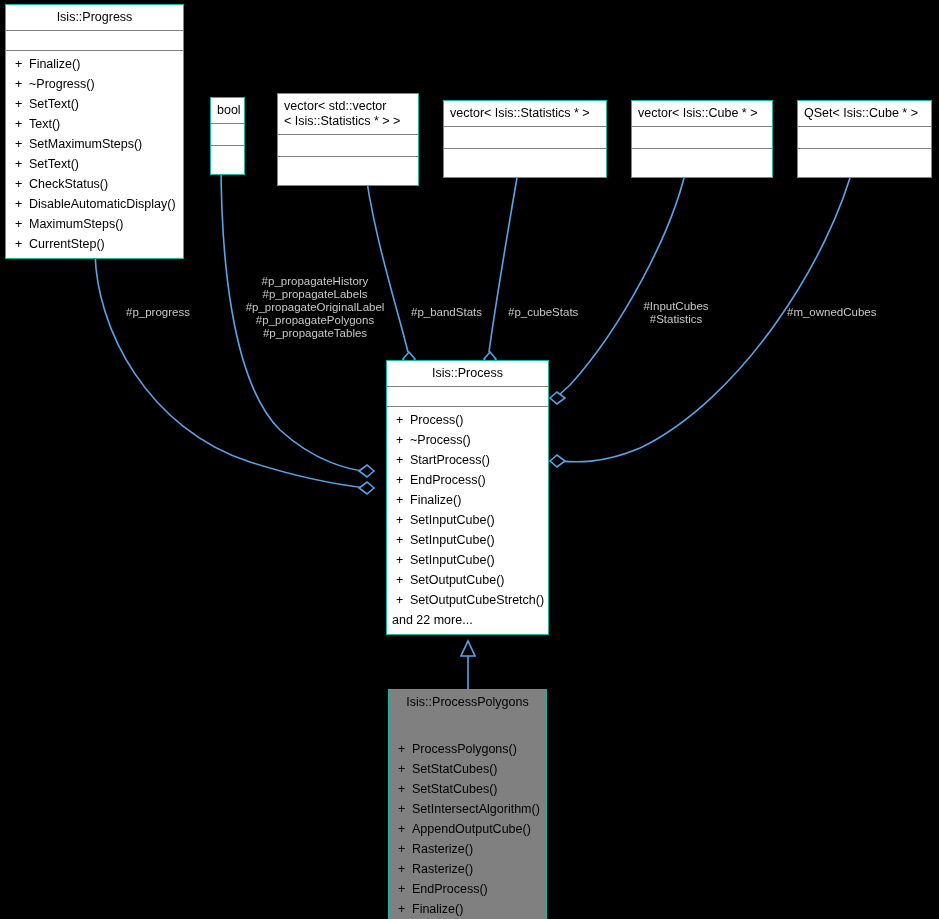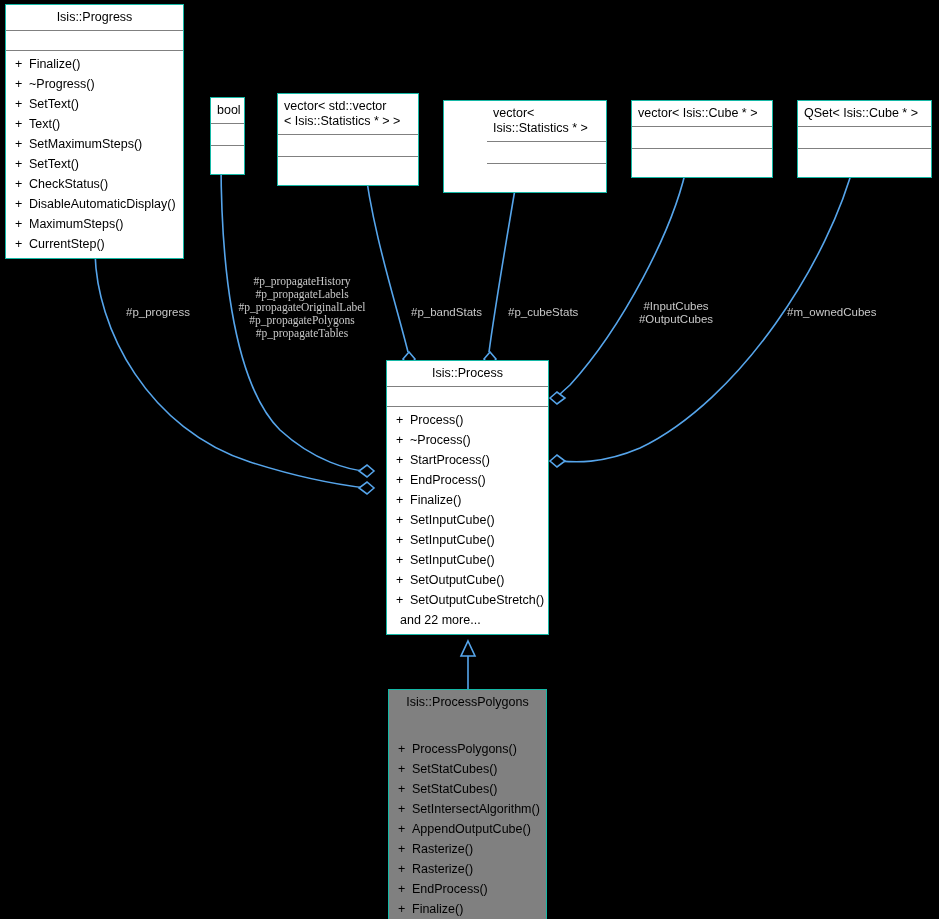--- a/index.html
+++ b/index.html
@@ -64,21 +64,21 @@
     white-space: nowrap;
     padding-left: 9px;
     color: #000000;
   }
   .op-vis {
     display: inline-block;
     width: 14px;
     color: #000000;
   }
   .op-plain {
-    padding-left: 13px;
+    padding-left: 5px;
   }
   .uml-empty-compartment {
     box-sizing: border-box;
     height: 28px;
   }
   .uml-empty-compartment.top-sep {
     border-bottom: 1px solid #808080;
     height: 22px;
   }
   
@@ -147,21 +147,21 @@
 
   <div class="uml-box" style="left:277px; top:93px; width:142px;">
     <div class="uml-title left">
       <span>vector&lt; std::vector</span><br>
       <span>&lt; Isis::Statistics * &gt; &gt;</span>
     </div>
     <div class="uml-empty-compartment top-sep"></div>
     <div class="uml-empty-compartment"></div>
   </div>
 
-  <div class="uml-box" style="left:443px; top:100px; width:164px;padding-left:43px;">
+  <div class="uml-box" style="left:443px; top:100px; width:164px;">
     <div class="uml-title left">vector&lt; Isis::Statistics * &gt;</div>
     <div class="uml-empty-compartment top-sep"></div>
     <div class="uml-empty-compartment"></div>
   </div>
 
   <div class="uml-box" style="left:631px; top:100px; width:142px;">
     <div class="uml-title left">vector&lt; Isis::Cube * &gt;</div>
     <div class="uml-empty-compartment top-sep"></div>
     <div class="uml-empty-compartment"></div>
   </div>
@@ -201,32 +201,32 @@
       <div class="op-row"><span class="op-vis">+</span><span>AppendOutputCube()</span></div>
       <div class="op-row"><span class="op-vis">+</span><span>Rasterize()</span></div>
       <div class="op-row"><span class="op-vis">+</span><span>Rasterize()</span></div>
       <div class="op-row"><span class="op-vis">+</span><span>EndProcess()</span></div>
       <div class="op-row"><span class="op-vis">+</span><span>Finalize()</span></div>
     </div>
   </div>
 
   <div class="edge-label" style="left:126px; top:306px;">#p_progress</div>
 
-  <div class="edge-label" style="left:232px; top:275px; text-align:center; width:140px;font-family:Liberation Serif, serif;">
+  <div class="edge-label" style="left:245px; top:275px; text-align:center; width:140px;">
     <div>#p_propagateHistory</div>
     <div>#p_propagateLabels</div>
     <div>#p_propagateOriginalLabel</div>
     <div>#p_propagatePolygons</div>
     <div>#p_propagateTables</div>
   </div>
 
   <div class="edge-label" style="left:411px; top:306px;">#p_bandStats</div>
 
   <div class="edge-label" style="left:508px; top:306px;">#p_cubeStats</div>
 
   <div class="edge-label" style="left:634px; top:300px; width:84px; text-align:center;">
     <div>#InputCubes</div>
-    <div>#OutputCubes</div>
+    <div>#Statistics</div>
   </div>
 
   <div class="edge-label" style="left:787px; top:306px;text-align:right;">#m_ownedCubes</div>
 
 </div>
 
 </body></html>

